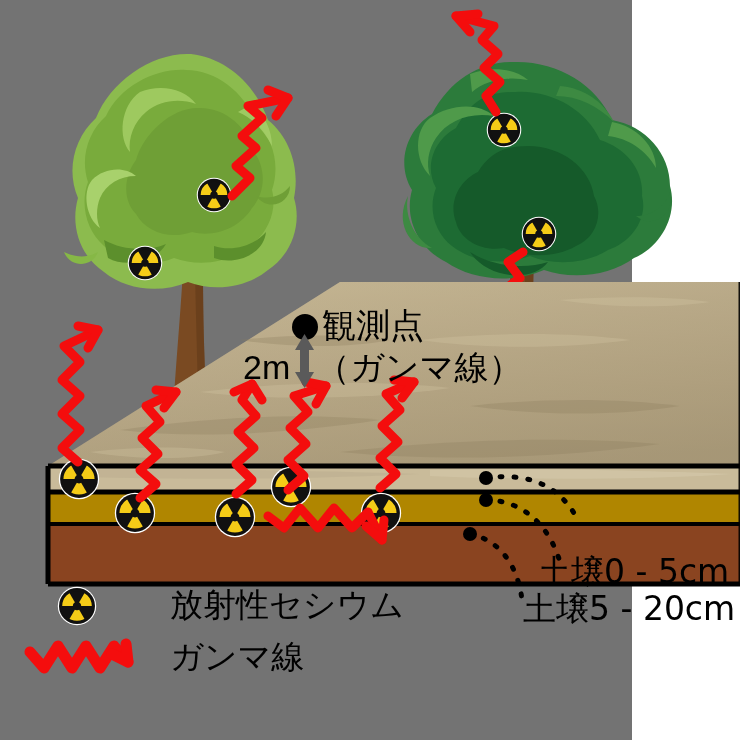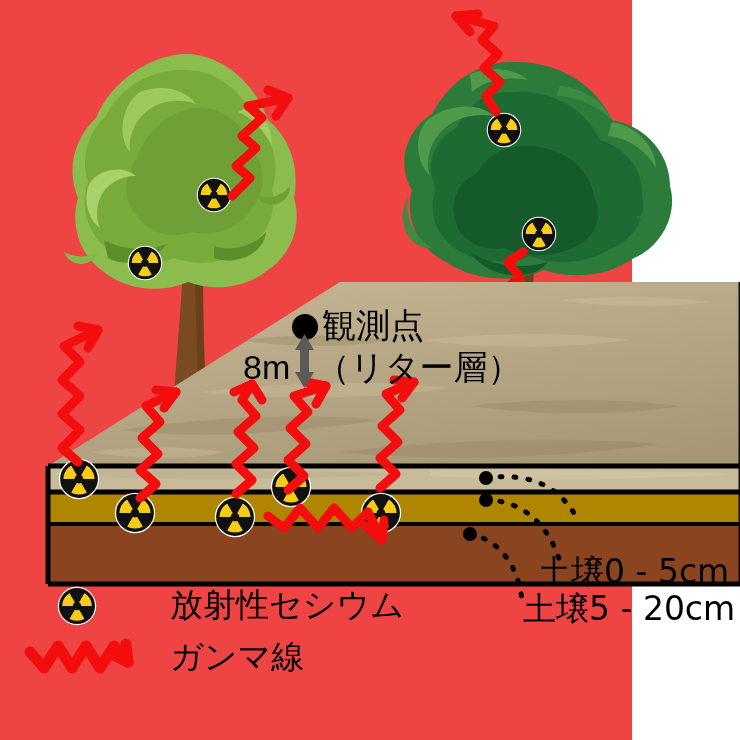--- a/index.html
+++ b/index.html
@@ -1,18 +1,18 @@
 <!DOCTYPE html>
 <html><head>
 <meta charset="utf-8">
 <style>
   html,body{margin:0;padding:0;background:#ffffff;}
   body{width:740px;height:740px;overflow:hidden;
        font-family:"Liberation Sans","DejaVu Sans",sans-serif;}
-  #stage{position:relative;width:632px;height:740px;background:#ef4444;}
+  #stage{position:relative;width:632px;height:740px;background:#737373;}
   svg{display:block;}
   .lbl{position:absolute;color:#000;white-space:nowrap;line-height:1;}
   .jp{font-family:"DejaVu Sans","Liberation Sans",sans-serif;}
   #scene{position:absolute;left:0;top:0;width:740px;height:740px;}
 </style>
 </head>
 <body>
 
 <div id="stage">
 
@@ -196,23 +196,23 @@
 
   <use href="#trefoil" x="57" y="586" width="40" height="40"></use>
   <g fill="none" stroke="#f40d0d" stroke-width="11" stroke-linecap="round" stroke-linejoin="round">
     <path d="M30,652 L44,668 L58,646 L72,668 L86,646 L100,668 L114,646 L128,662"></path>
     <path d="M128,662 L112,654 M128,662 L126,644"></path>
   </g>
 </svg>
 
 <div class="lbl jp" style="left:322px;top:308px;font-size:34px;">観測点</div>
 
-<div class="lbl" style="left:243px;top:350px;font-size:34px;">8m</div>
-
-<div class="lbl jp" style="left:316px;top:350px;font-size:34px;">（リター層）</div>
+<div class="lbl" style="left:243px;top:350px;font-size:34px;">2m</div>
+
+<div class="lbl jp" style="left:316px;top:350px;font-size:34px;">（ガンマ線）</div>
 
 
 <div class="lbl jp" style="left:538px;top:548px;font-size:33px;margin-top:7px;">土壌0 - 5cm</div>
 
 <div class="lbl jp" style="left:523px;top:592px;font-size:33px;">土壌5 - 20cm</div>
 
 <div class="lbl jp" style="left:170px;top:640px;font-size:33px;">ガンマ線</div>
 
 <div class="lbl jp" style="left:170px;top:588px;font-size:33px;">放射性セシウム</div>
 

